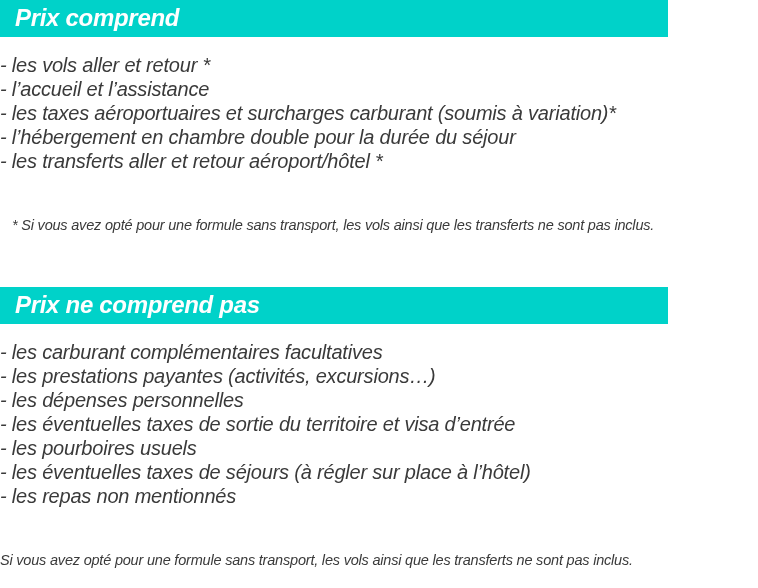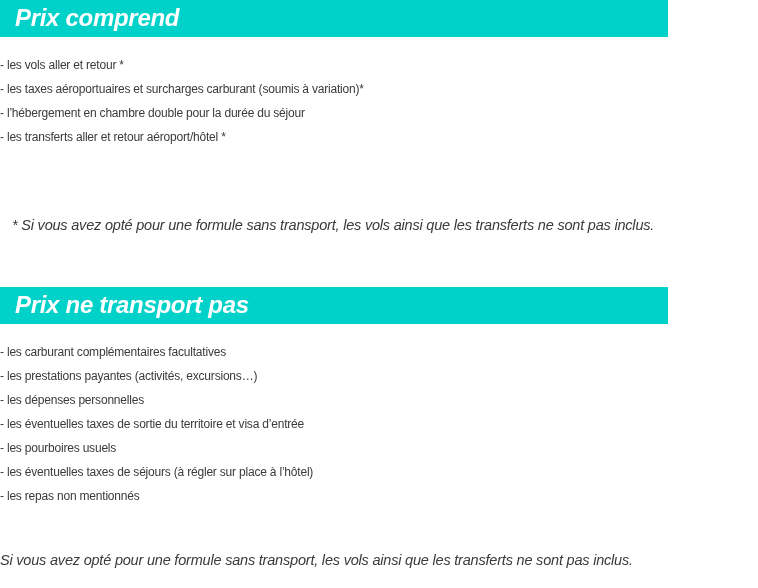--- a/index.html
+++ b/index.html
@@ -3,44 +3,45 @@
 <meta charset="utf-8">
 <style>
   html, body { margin: 0; padding: 0; background: #ffffff; }
   body { width: 758px; height: 588px; position: relative; overflow: hidden;
          font-family: "Liberation Sans", "DejaVu Sans", sans-serif; }
   .banner { position: absolute; left: 0; width: 668px; height: 37px; background: #00D2C9; }
   .banner h2 { margin: 0; position: absolute; left: 15px; top: 3px;
                font-size: 24px; font-style: italic; font-weight: bold; color: #ffffff;
                letter-spacing: -0.3px; line-height: 30px; }
   .list { position: absolute; left: 0; margin: 0; padding: 0; list-style: none; }
-  .list li { font-size: 12px; color: #3a3a3a; line-height: 24px;
+  .list li { font-size: 20px; font-style: italic; color: #3a3a3a; line-height: 24px;
              height: 24px; white-space: nowrap; letter-spacing: -0.2px; }
   .note { position: absolute; left: 0; font-size: 14.5px; font-style: italic; color: #3a3a3a;
           white-space: nowrap; letter-spacing: -0.2px; line-height: 20px; margin: 0; }
 </style>
 </head>
 <body>
 
 <section>
   <div class="banner" style="top:0;">
     <h2>Prix comprend</h2>
   </div>
   <ul class="list" style="top:53px;">
     <li>- les vols aller et retour *</li>
+    <li>- l’accueil et l’assistance</li>
     <li>- les taxes aéroportuaires et surcharges carburant (soumis à variation)*</li>
     <li>- l’hébergement en chambre double pour la durée du séjour</li>
     <li>- les transferts aller et retour aéroport/hôtel *</li>
   </ul>
   <p class="note" style="top:215px;padding-left:12px;">* Si vous avez opté pour une formule sans transport, les vols ainsi que les transferts ne sont pas inclus.</p>
 </section>
 
 <section>
   <div class="banner" style="top:287px;">
-    <h2>Prix ne transport pas</h2>
+    <h2>Prix ne comprend pas</h2>
   </div>
   <ul class="list" style="top:340px;">
     <li>- les carburant complémentaires facultatives</li>
     <li>- les prestations payantes (activités, excursions…)</li>
     <li>- les dépenses personnelles</li>
     <li>- les éventuelles taxes de sortie du territoire et visa d’entrée</li>
     <li>- les pourboires usuels</li>
     <li>- les éventuelles taxes de séjours (à régler sur place à l’hôtel)</li>
     <li>- les repas non mentionnés</li>
   </ul>

